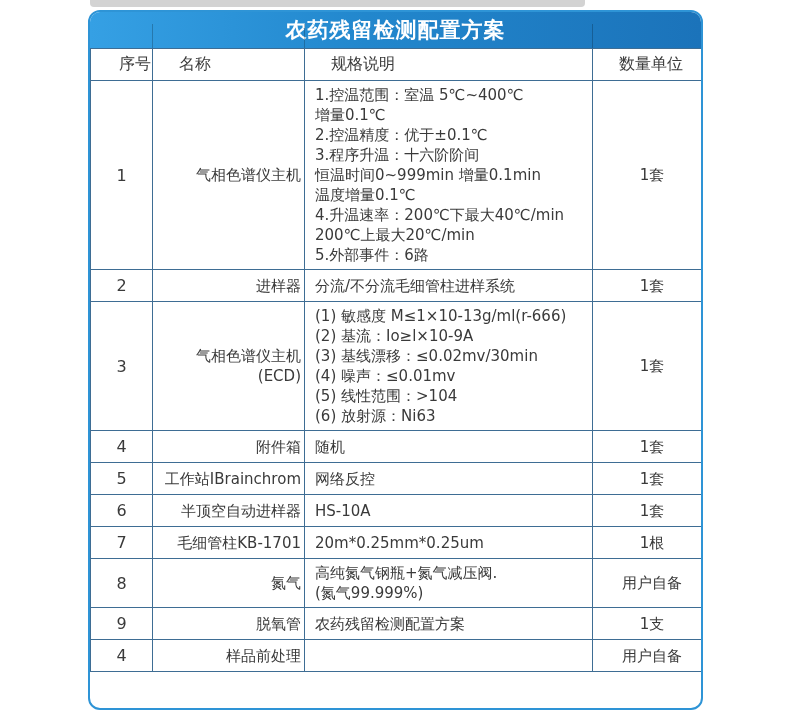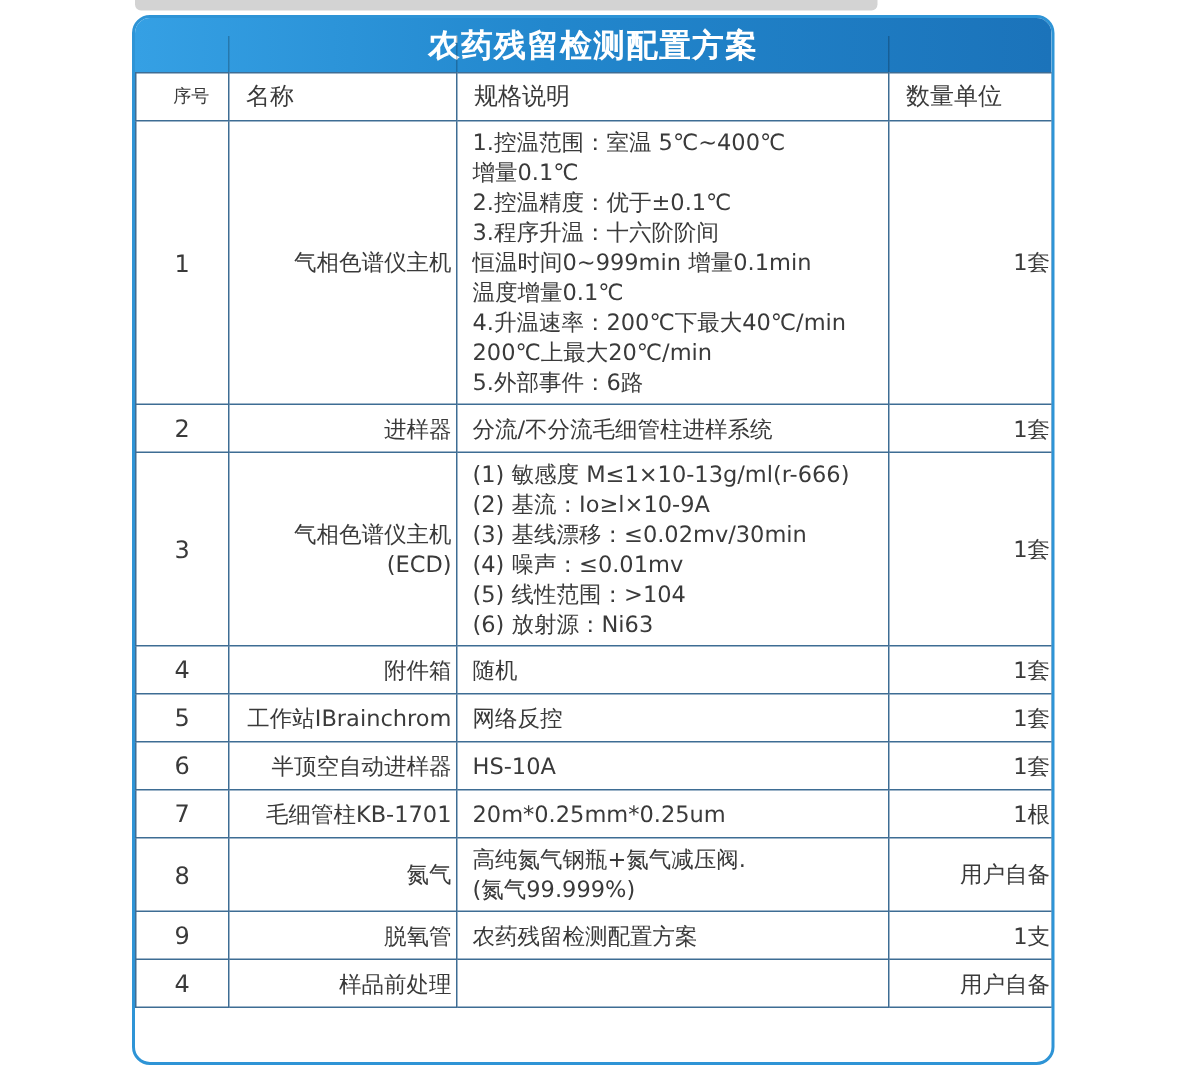--- a/index.html
+++ b/index.html
@@ -71,40 +71,40 @@
   table.config col.c-spec { width: 288px; }
   table.config col.c-qty  { width: 109px; }
   table.config th, table.config td {
     border: 1px solid #3e6d94;
     font-weight: normal;
     vertical-align: middle;
     box-sizing: border-box;
   }
   table.config tr { height: 32px; }
   tr.header-row { height: 30px; }
-  th.h-no   { text-align: center; padding-left: 13px; font-size: 12px; }
-  th.h-name, th.h-spec, th.h-qty { text-align: left; padding-left: 11px; font-size: 16px; margin-left: 34px; }
+  th.h-no   { text-align: right; padding-left: 13px; font-size: 16px; }
+  th.h-name, th.h-spec, th.h-qty { text-align: left; padding-left: 26px; font-size: 16px; margin-left: 34px; }
   td.c-no {
     text-align: center;
     font-size: 16px;
   }
   td.c-name {
     text-align: right;
     padding: 3px 3px 3px 11px;
     font-size: 15px;
     line-height: 20px;
   }
   td.c-spec {
     text-align: left;
     padding: 4px 4px 4px 10px;
     font-size: 15px;
     line-height: 20px;
   }
   td.c-qty {
-    text-align: right;
+    text-align: center;
     padding-left: 11px;
     font-size: 15px;
     line-height: 20px;
     margin-left: 16px;
   }
 </style>
 </head>
 <body>
 
 <div class="page">

